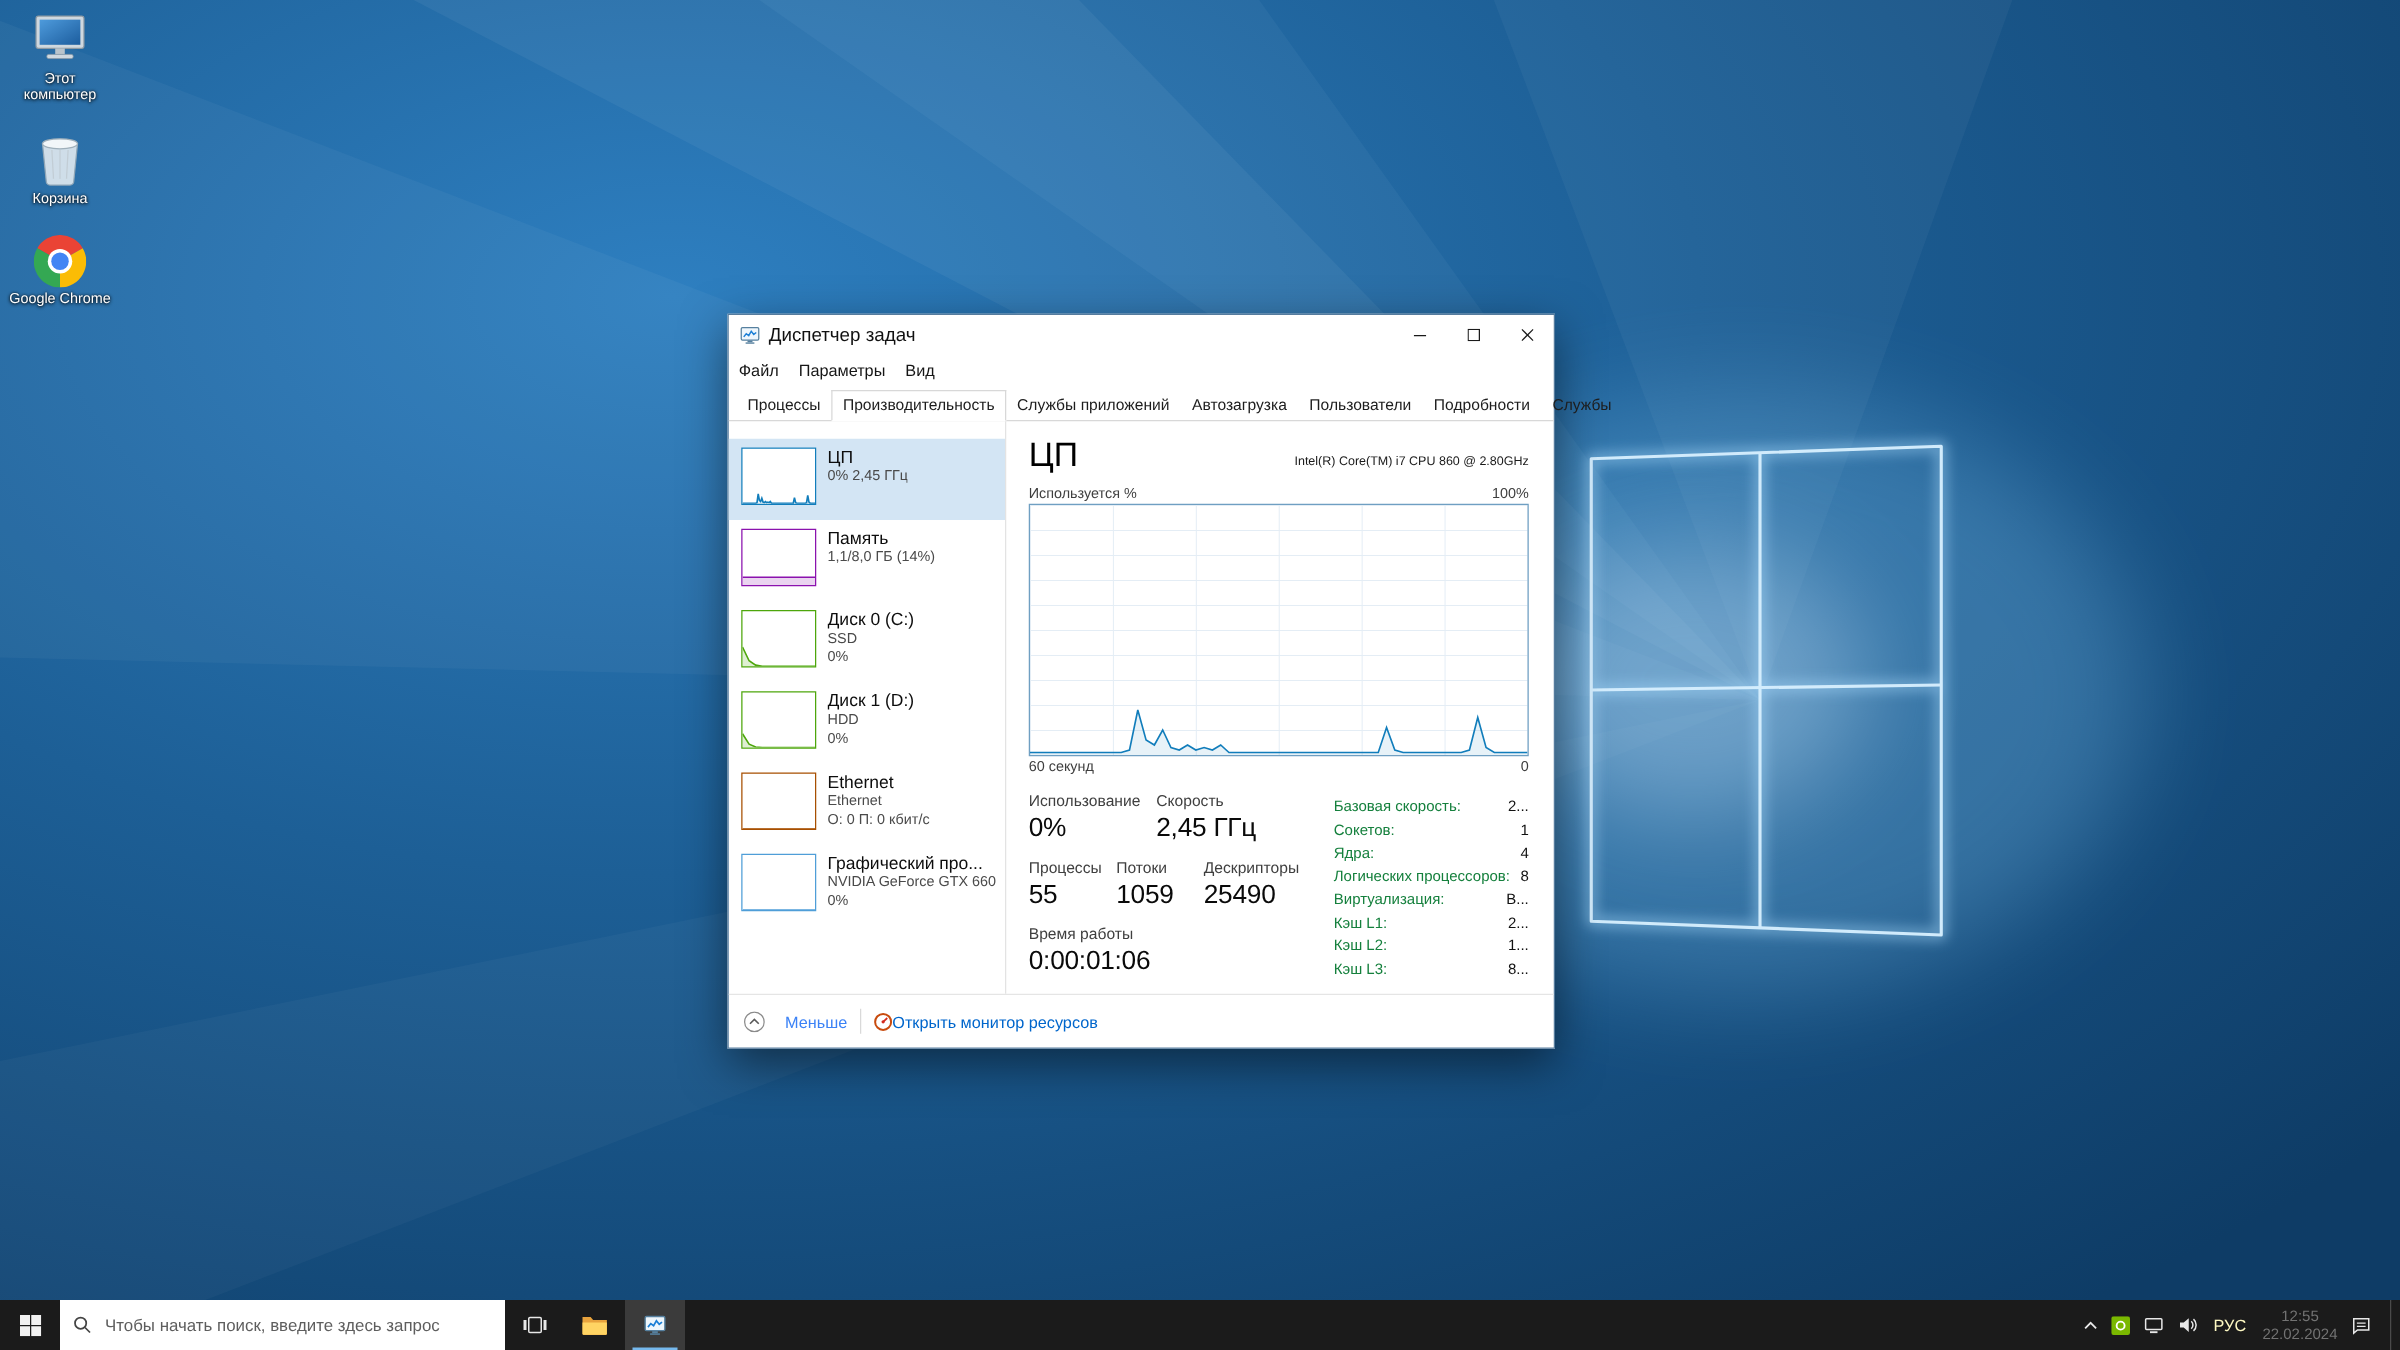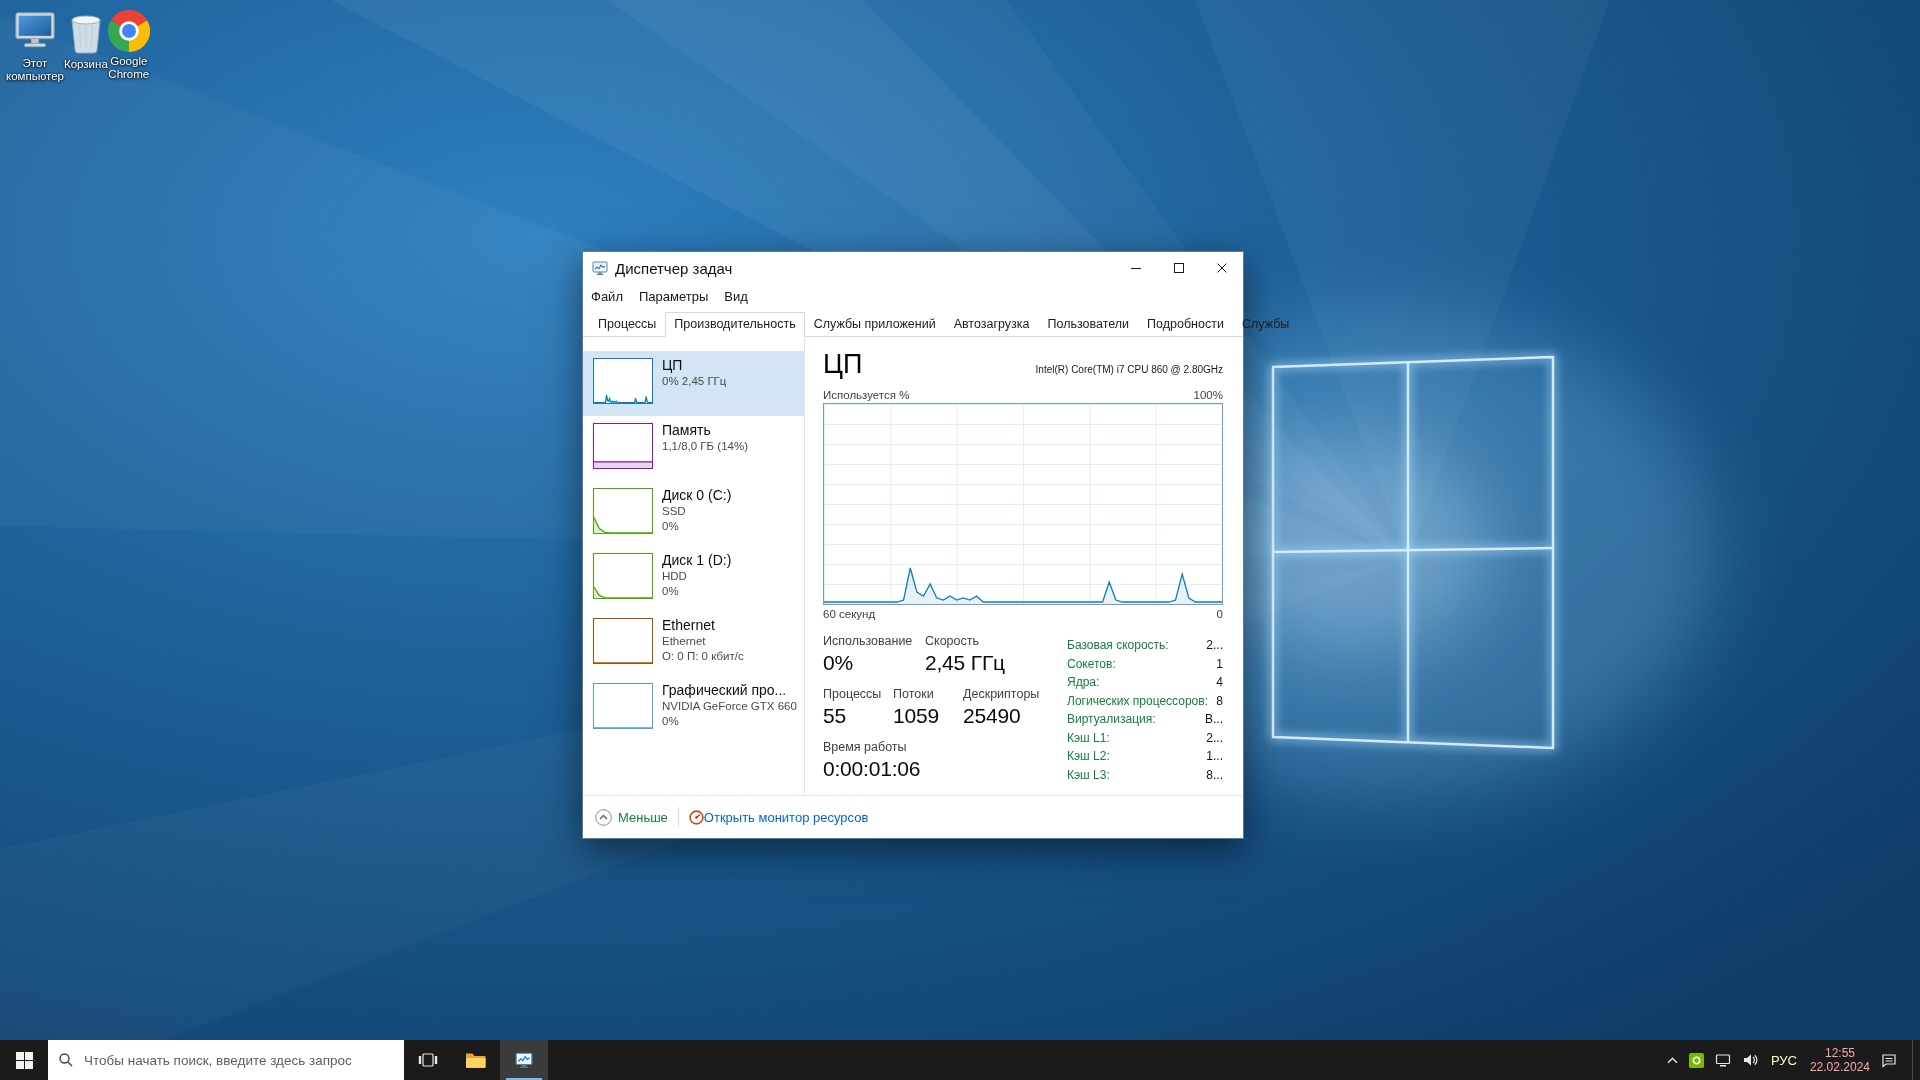--- a/index.html
+++ b/index.html
@@ -3,21 +3,21 @@
 <meta charset="utf-8">
 <style>
   html,body{margin:0;padding:0}
   body{width:1920px;height:1080px;overflow:hidden;position:relative;
        font-family:"Liberation Sans",sans-serif;background:#0e3c66}
 
   
   .wallpaper{position:absolute;left:0;top:0;width:1920px;height:1080px;display:block}
 
   
-  .desk-icons{position:absolute;left:6px;top:10px;width:84px;display:flex;flex-direction:row;z-index:2}
+  .desk-icons{position:absolute;left:6px;top:10px;width:84px;display:flex;flex-direction:column;gap:22px;z-index:2}
   .desk-icon{display:flex;flex-direction:column;align-items:center;gap:3px;cursor:default}
   .desk-label{font-size:11.5px;color:#fff;text-align:center;line-height:13px;
               text-shadow:0 1px 3px rgba(0,0,0,.95),0 0 2px rgba(0,0,0,.8)}
 
   
   .window{position:absolute;left:582px;top:251px;width:662px;height:588px;background:#fff;
           border:1px solid #567c9e;box-shadow:0 12px 36px rgba(0,0,0,.5);
           display:flex;flex-direction:column;box-sizing:border-box;z-index:3}
   .titlebar{height:32px;display:flex;align-items:center;padding-left:9px;gap:7px;flex:0 0 auto}
   .win-title{font-size:15px;color:#111;flex:1}
@@ -67,38 +67,38 @@
   .g2{grid-template-columns:70px 70px auto}
   .g3{grid-template-columns:auto}
   .stat-label{font-size:12.5px;color:#3f3f3f}
   .stat-value{font-size:21px;color:#0a0a0a;margin-top:3px;letter-spacing:-.2px}
   .stats-right{width:190px;margin-left:4px;padding-top:2px}
   .info-row{display:flex;justify-content:space-between;font-size:12px;line-height:18.5px}
   .info-label{color:#15803d}
   .info-value{color:#111}
 
   .footer{height:42px;border-top:1px solid #e5e5e5;display:flex;align-items:center;padding:0 12px;gap:10px;flex:0 0 auto}
-  .less-btn{display:flex;align-items:center;gap:6px;font-size:13px;color:#15803d}
+  .less-btn{display:flex;align-items:center;gap:16px;font-size:13px;color:#3b82f6}
   .v-sep{width:1px;height:20px;background:#d9d9d9}
   .resmon{display:flex;align-items:center;gap:0;font-size:13px;color:#0066cc}
 
   
   .taskbar{position:absolute;left:0;bottom:0;width:100%;height:40px;background:#1b1b1b;
            display:flex;align-items:stretch;z-index:10}
   .start-btn,.tb-btn{width:48px;display:flex;align-items:center;justify-content:center;position:relative;flex:0 0 auto}
   .tb-btn.active{background:rgba(255,255,255,.14)}
   .tb-btn.active::after{content:"";position:absolute;left:6px;right:6px;bottom:0;height:2px;background:#76b9ed}
   .search{width:356px;background:#fff;display:flex;align-items:center;gap:8px;padding:0 10px;
           box-sizing:border-box;flex:0 0 auto}
   .search input{border:none;outline:none;flex:1;font-size:13.5px;font-family:inherit;color:#b91c1c;background:transparent;min-width:0}
   ::placeholder{color:#5e5e5e;opacity:1}
   .tray{margin-left:auto;display:flex;align-items:center;gap:11px;padding-right:2px}
   .tray-icon{display:flex;align-items:center;justify-content:center}
   .lang{color:#fef9c3;font-size:13px;padding:0 2px}
-  .clock{color:#fca5a5;font-size:12px;text-align:center;line-height:14px}
+  .clock{color:#737373;font-size:12px;text-align:center;line-height:14px}
   .show-desktop{width:5px;height:100%;border-left:1px solid #4a4a4a;margin-left:4px}
 </style>
 </head>
 <body>
 
 <svg class="wallpaper" viewBox="0 0 1920 1080" preserveAspectRatio="none" aria-hidden="true">
   <defs>
     <radialGradient id="bgGrad" cx="28%" cy="22%" r="95%">
       <stop offset="0%" stop-color="#2e7fc0"></stop>
       <stop offset="45%" stop-color="#1d5f96"></stop>

